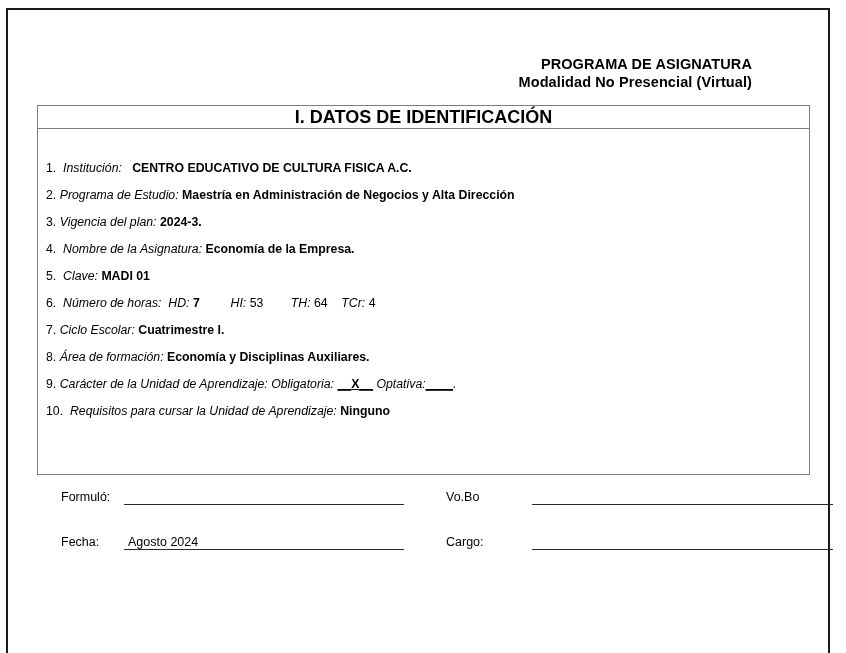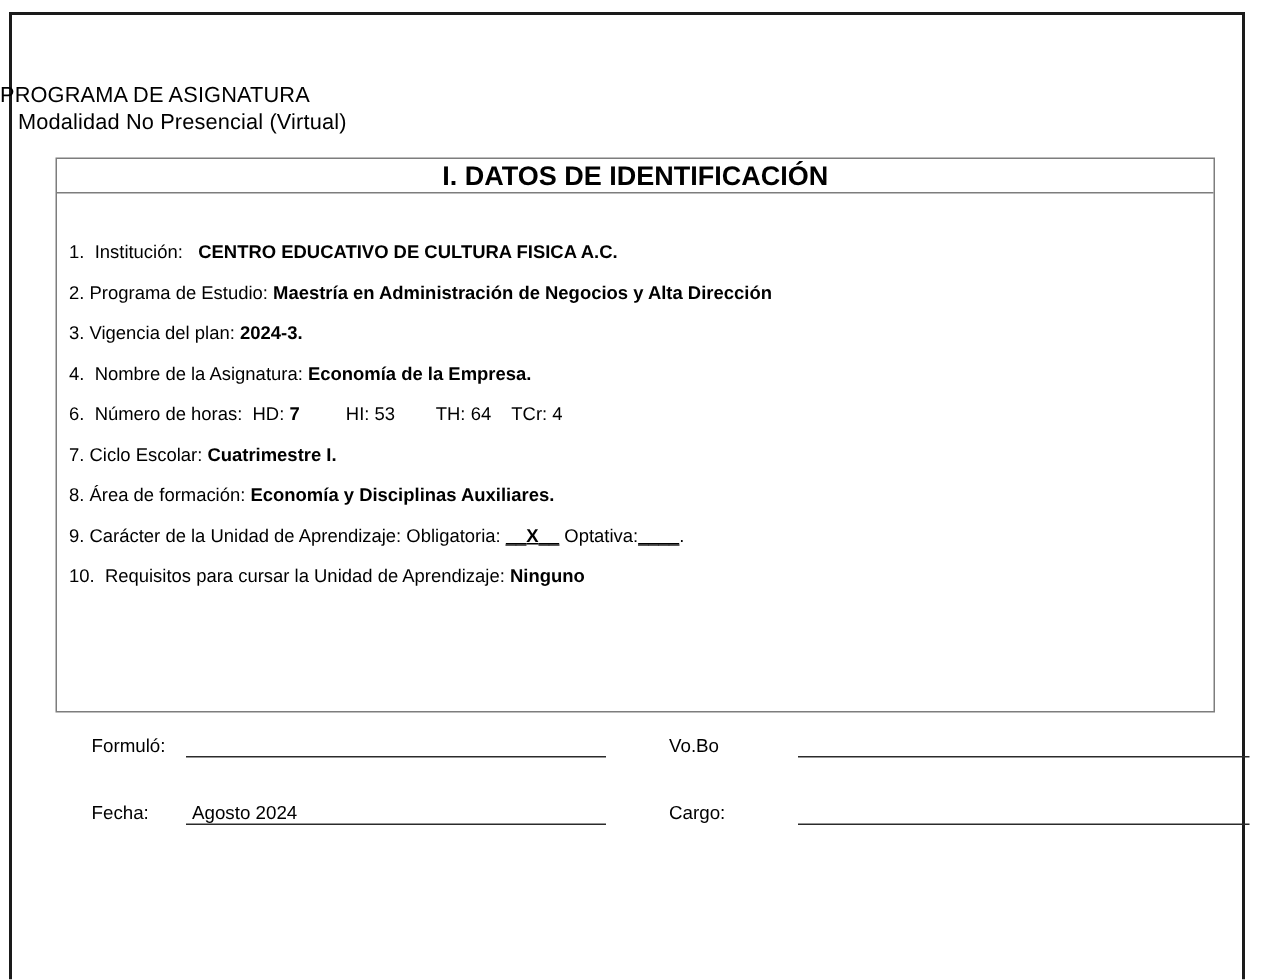--- a/index.html
+++ b/index.html
@@ -32,22 +32,22 @@
     border-right: 2px solid #1a1a1a;
     border-bottom: none;
     box-sizing: border-box;
     pointer-events: none;
   }
   .doc-title {
     position: absolute;
     left: 0;
     top: 55px;
     width: 752px;
-    text-align: left;
-    font-weight: normal;
+    text-align: right;
+    font-weight: bold;
     font-size: 14.5px;
     line-height: 18px;
     letter-spacing: 0.1px;
   }
   .doc-title .line2 { display: block; padding-left: 12px; }
 
   
   .id-table {
     position: absolute;
     left: 37px;
@@ -70,21 +70,21 @@
     box-sizing: border-box;
     padding: 32px 0 0 0;
   }
   .id-row {
     font-size: 12.3px;
     line-height: 15px;
     padding: 0 0 12px 8px;
     white-space: pre;
   }
   .id-row .num   { font-weight: normal; }
-  .id-row .label { font-weight: normal; }
+  .id-row .label { font-weight: normal; font-style: italic; }
   .id-row .val   { font-weight: bold; }
   .id-row .val-plain { font-weight: normal; }
   .u-mark {
     font-weight: bold;
     text-decoration: underline;
   }
   .u-blank { text-decoration: underline; }
 
   
   .sig-area {
@@ -133,20 +133,21 @@
     <div class="id-body">
 
       <div class="id-row"><span class="num">1.</span><span class="label">  Institución:   </span><span class="val">CENTRO EDUCATIVO DE CULTURA FISICA A.C.</span></div>
 
       <div class="id-row"><span class="num">2.</span><span class="label"> Programa de Estudio: </span><span class="val">Maestría en Administración de Negocios y Alta Dirección</span></div>
 
       <div class="id-row"><span class="num">3.</span><span class="label"> Vigencia del plan: </span><span class="val">2024-3.</span></div>
 
       <div class="id-row"><span class="num">4.</span><span class="label">  Nombre de la Asignatura: </span><span class="val">Economía de la Empresa.</span></div>
 
+      <div class="id-row"><span class="num">5.</span><span class="label">  Clave: </span><span class="val">MADI 01</span></div>
 
       <div class="id-row"><span class="num">6.</span><span class="label">  Número de horas:  </span><span class="label">HD: </span><span class="val">7</span><span class="label">         </span><span class="label">HI: </span><span class="val-plain">53</span><span class="label">        </span><span class="label">TH: </span><span class="val-plain">64</span><span class="label">    </span><span class="label">TCr: </span><span class="val-plain">4</span></div>
 
       <div class="id-row"><span class="num">7.</span><span class="label"> Ciclo Escolar: </span><span class="val">Cuatrimestre I.</span></div>
 
       <div class="id-row"><span class="num">8.</span><span class="label"> Área de formación: </span><span class="val">Economía y Disciplinas Auxiliares.</span></div>
 
       <div class="id-row"><span class="num">9.</span><span class="label"> Carácter de la Unidad de Aprendizaje: Obligatoria: </span><span class="u-blank">__</span><span class="u-mark">X</span><span class="u-blank">__</span><span class="label"> Optativa:</span><span class="u-blank">____</span><span class="label">.</span></div>
 
       <div class="id-row"><span class="num">10.</span><span class="label">  Requisitos para cursar la Unidad de Aprendizaje: </span><span class="val">Ninguno</span></div>

